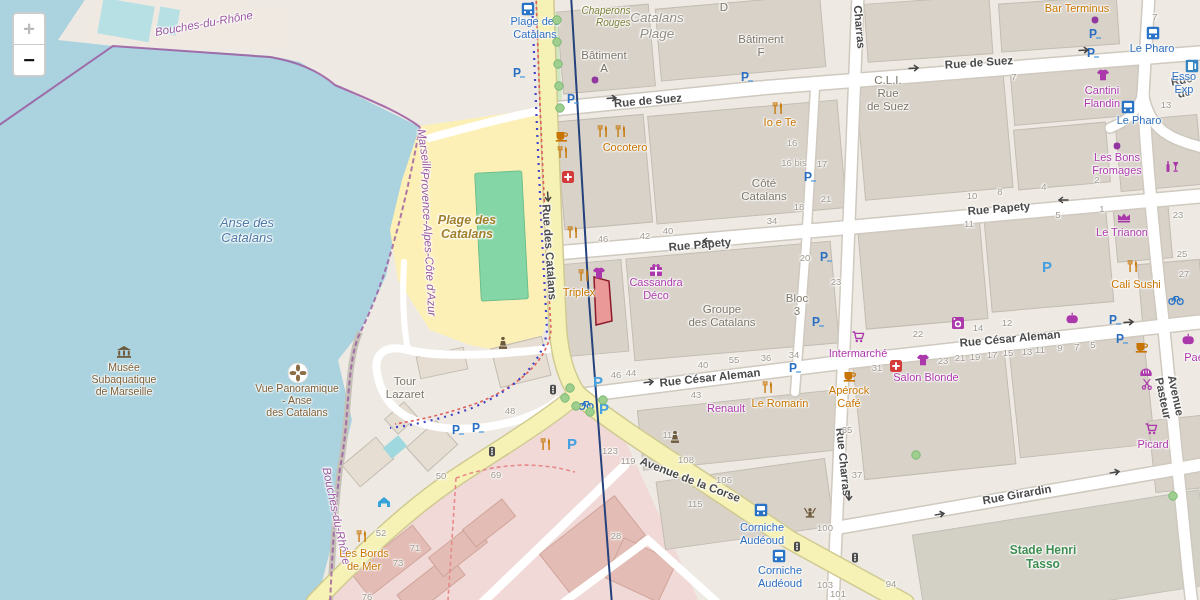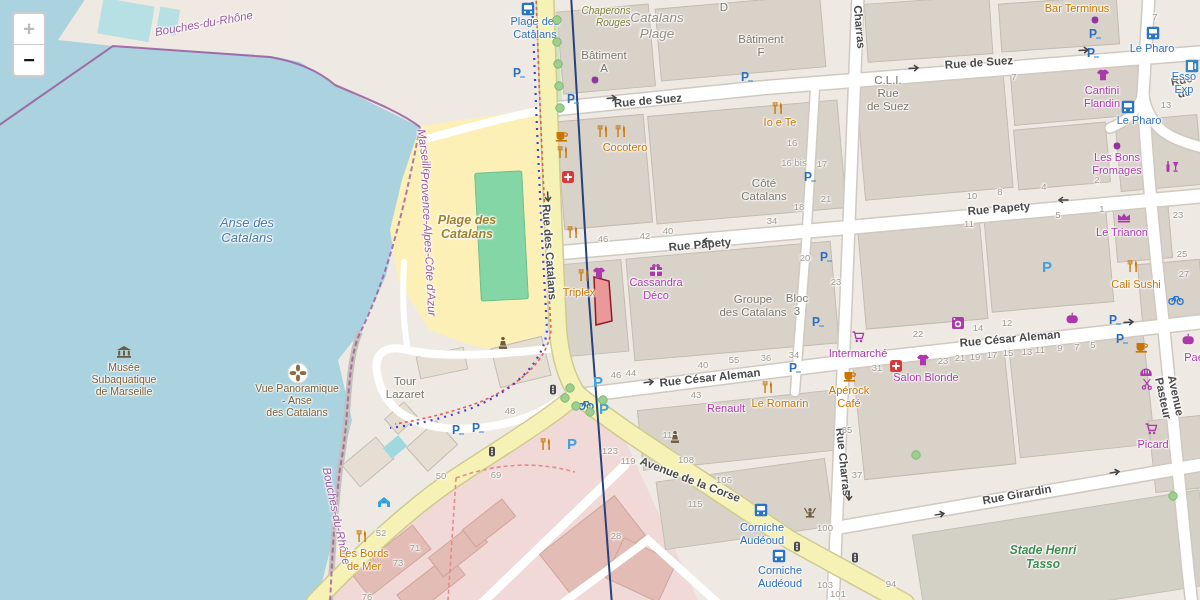--- a/index.html
+++ b/index.html
@@ -9,21 +9,21 @@
   
   .lbl{position:absolute;white-space:pre-line;text-align:center;line-height:1.15;pointer-events:none;
        text-shadow:0 0 2px #fff,0 0 2px #fff,0 0 3px #fff,1px 1px 2px #fff,-1px -1px 2px #fff;}
   .st  {font-size:11.5px;font-weight:bold;color:#4b4b4b;}
   .num {font-size:9.5px;color:#a09a90;}
   .bus {font-size:11px;color:#2f6fc0;}
   .wat {font-size:13px;font-style:italic;color:#4d7ba8;}
   .bnd {font-size:11.5px;font-style:italic;color:#9b59a0;}
   .area{font-size:13.5px;font-style:italic;color:#948f85;}
   .olv {font-size:10px;font-style:italic;color:#7f803a;text-align:right;}
-  .grn {font-size:12px;font-style:italic;font-weight:bold;color:#3e8e51;}
+  .grn {font-size:12px;font-weight:bold;color:#3e8e51;}
   .bld {font-size:11.5px;color:#7d7668;}
   .bch {font-size:12.5px;font-style:italic;font-weight:bold;color:#a0802a;}
   .brw {font-size:10.5px;color:#7c5e36;}
   .po  {font-size:11px;color:#c77400;}
   .pp  {font-size:11px;color:#ac39ac;}
   
   .ic{position:absolute;line-height:0;pointer-events:none;}
   .ic-parking{line-height:normal;font-size:12px;font-weight:bold;color:#2a6fc4;}
   .ic-parking i{font-style:normal;font-size:7px;vertical-align:-2px;margin-left:-1px;color:#3f93dd;}
   .ic-street-parking{line-height:normal;font-size:15px;font-weight:bold;color:#46a1e0;}
@@ -204,21 +204,21 @@
     <div class="lbl bld" style="left: 604px; top: 62px; transform: translate(-50%, -50%);">Bâtiment
 A</div>
     <div class="lbl bld" style="left: 761px; top: 46px; transform: translate(-50%, -50%);">Bâtiment
 F</div>
     <div class="lbl bld" style="left: 724px; top: 8px; transform: translate(-50%, -50%);">D</div>
     <div class="lbl bld" style="left: 764px; top: 190px; transform: translate(-50%, -50%);">Côté
 Catalans</div>
     <div class="lbl bld" style="left: 888px; top: 94px; transform: translate(-50%, -50%);">C.L.I.
 Rue
 de Suez</div>
-    <div class="lbl bld" style="left: 722px; top: 306px; transform: translate(-50%, -50%); margin-left: 31px;">Groupe
+    <div class="lbl bld" style="left: 722px; top: 316px; transform: translate(-50%, -50%);">Groupe
 des Catalans</div>
     <div class="lbl bld" style="left: 797px; top: 305px; transform: translate(-50%, -50%);">Bloc
 3</div>
     <div class="lbl bld" style="left: 405px; top: 388px; transform: translate(-50%, -50%);">Tour
 Lazaret</div>
     <div class="lbl brw" style="left: 124px; top: 379px; transform: translate(-50%, -50%);">Musée
 Subaquatique
 de Marseille</div>
     <div class="lbl brw" style="left: 297px; top: 400px; transform: translate(-50%, -50%);">Vue Panoramique
 - Anse

